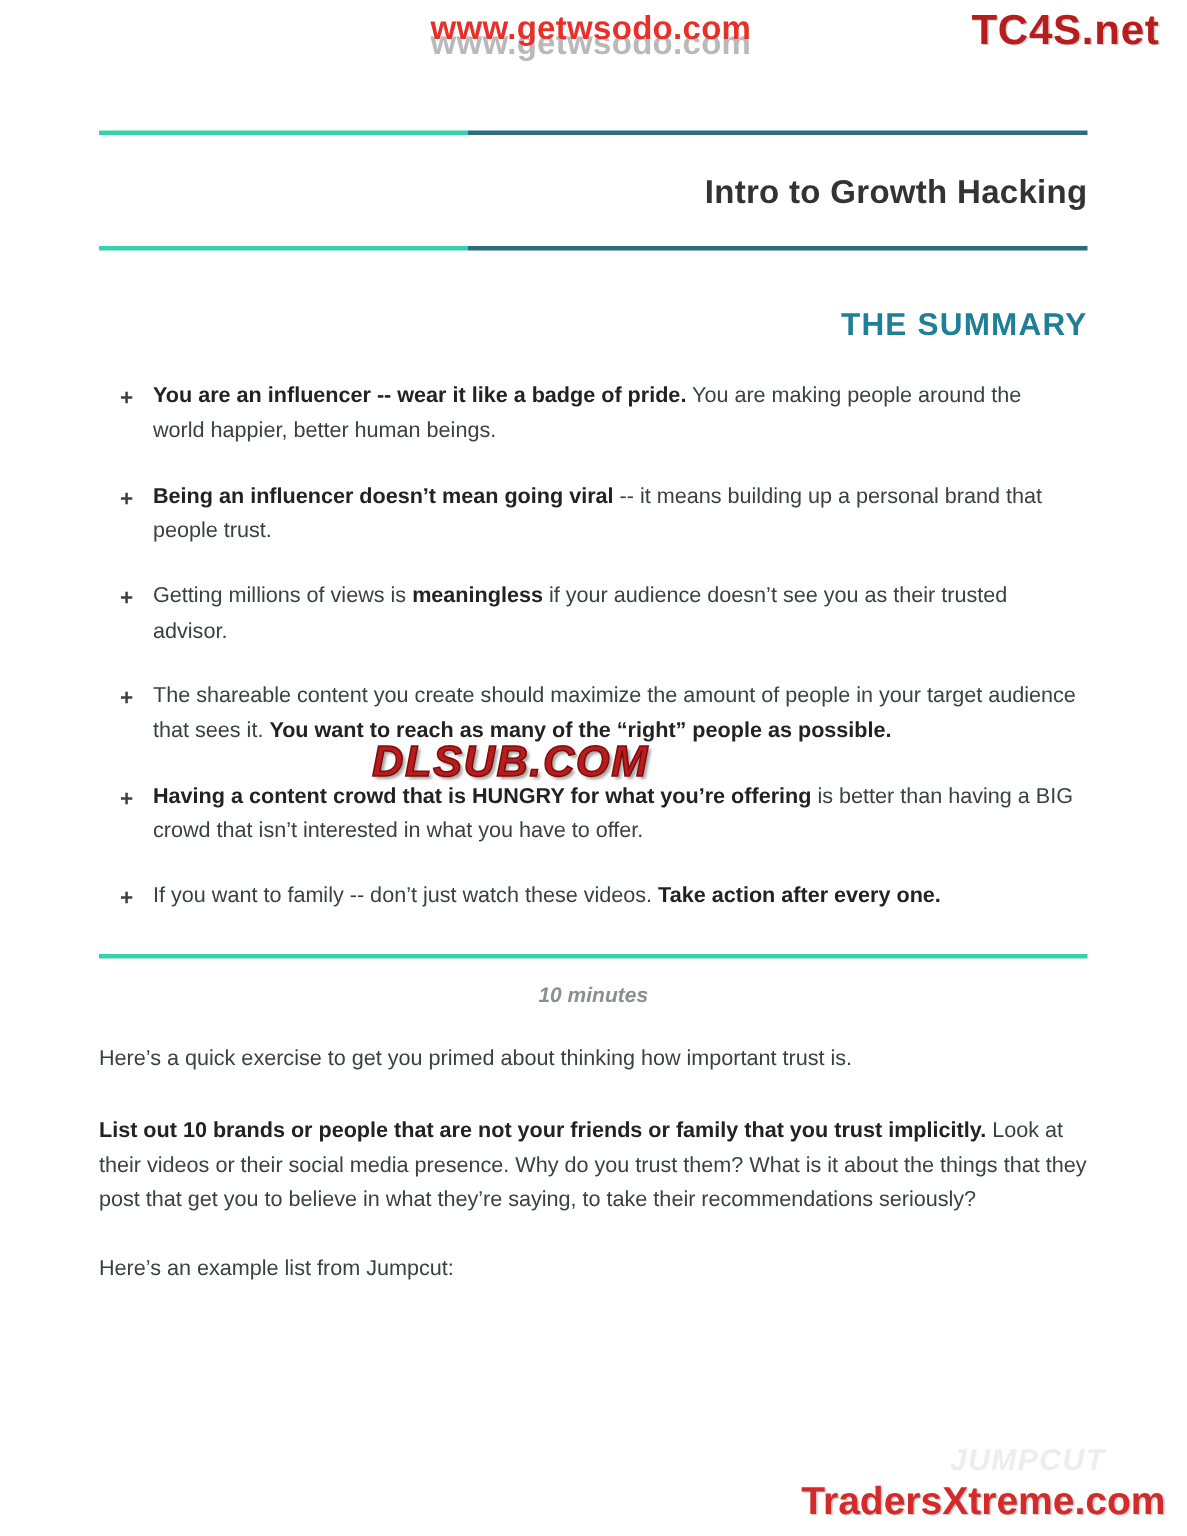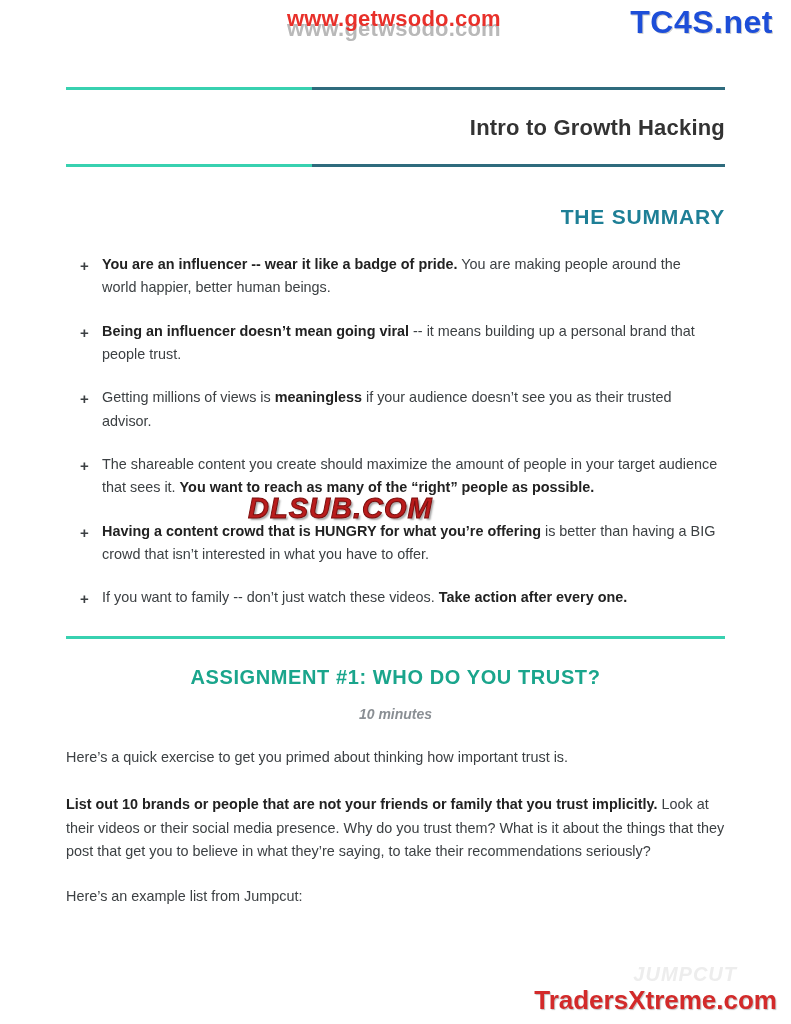--- a/index.html
+++ b/index.html
@@ -34,23 +34,23 @@
     top: 16px;
     left: 287px;
     font-size: 22px;
     font-weight: 700;
     color: #b9b9b9;
     letter-spacing: 0.2px;
   }
   .wm-tc4s {
     top: 4px;
     right: 18px;
-    font-size: 32px;
-    font-weight: 700;
-    color: #1d4ed8;
+    font-size: 28px;
+    font-weight: 700;
+    color: #b91c1c;
     text-shadow: 1px 1px 0 #cfcfcf;
     letter-spacing: 0.5px;
   }
   .wm-dlsub {
     top: 492px;
     left: 248px;
     font-size: 29px;
     font-weight: 900;
     font-style: italic;
     color: #b91c1c;
@@ -216,21 +216,20 @@
         <div class="btext"><b>Having a content crowd that is HUNGRY for what you’re offering</b><span> is better than having a BIG crowd that isn’t interested in what you have to offer.</span></div>
       </div>
       <div class="bullet">
         <div class="plus">+</div>
         <div class="btext"><span>If you want to family -- don’t just watch these videos. </span><b>Take action after every one.</b></div>
       </div>
     </div>
 
   <div class="rule-assign"></div>
 
-  <h2 class="assign-title">ASSIGNMENT #1: WHO DO YOU TRUST?</h2>
   <div class="assign-time">10 minutes</div>
 
   <div id="para-list">
       <p class="para"><span>Here’s a quick exercise to get you primed about thinking how important trust is.</span></p>
       <p class="para"><b>List out 10 brands or people that are not your friends or family that you trust implicitly.</b><span> Look at their videos or their social media presence. Why do you trust them? What is it about the things that they post that get you to believe in what they’re saying, to take their recommendations seriously?</span></p>
       <p class="para para-tight"><span>Here’s an example list from Jumpcut:</span></p>
     </div>
 
 </div>
 

